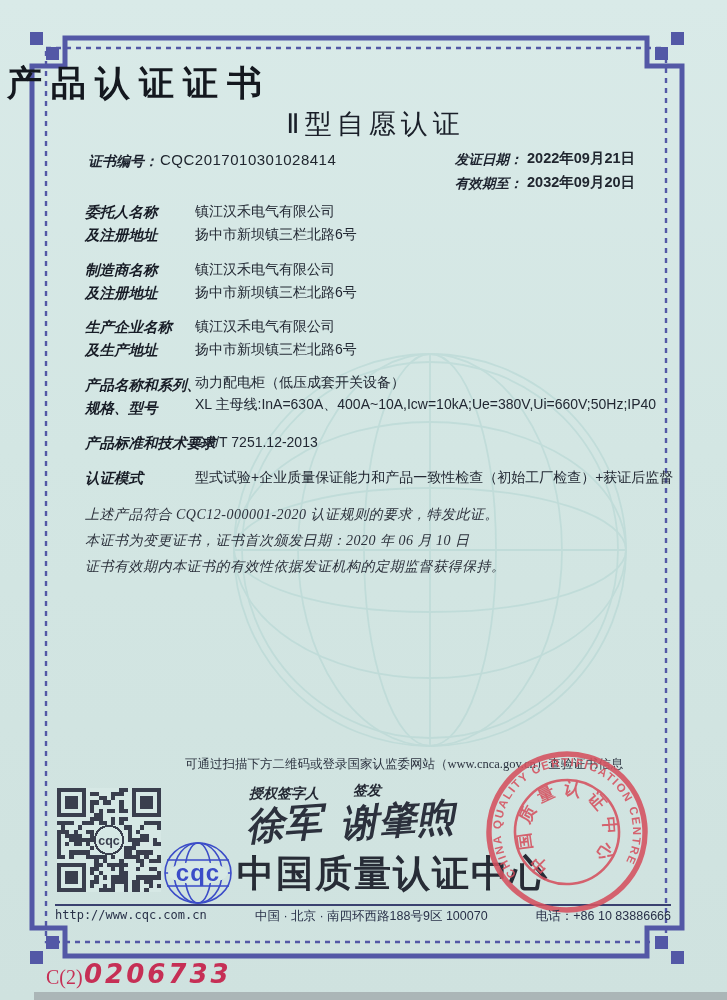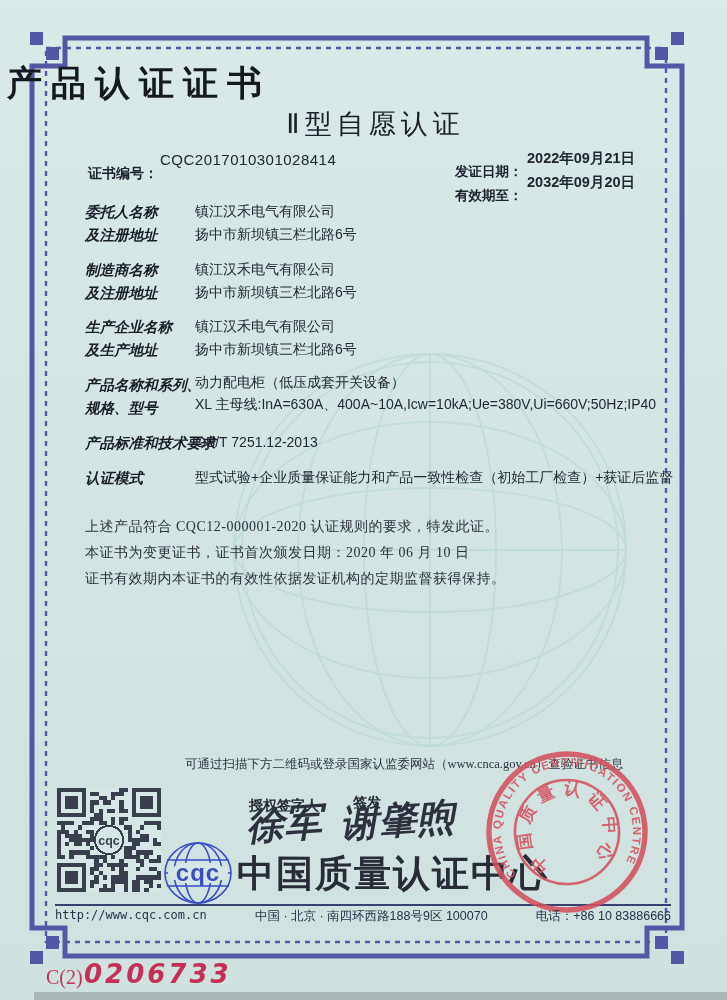--- a/index.html
+++ b/index.html
@@ -7,21 +7,21 @@
     position:relative;width:727px;height:1000px;overflow:hidden;
     background:linear-gradient(180deg,#d9eae8 0%,#d3e6e3 45%,#cfe2df 100%);
     font-family:"Liberation Sans",sans-serif;color:#1c222e;
   }
   .abs{position:absolute;white-space:nowrap;}
   .deco-svg{position:absolute;left:0;top:0;}
   .title{left:0;top:60px;width:727px;text-align:left;font-size:35px;font-weight:bold;
          letter-spacing:9px;color:#14181f;margin-left:7px;}
   .subtitle{left:0;top:106px;width:727px;text-align:center;font-size:27px;font-weight:500;
             letter-spacing:5px;color:#1a1f29;padding-left:12px;}
-  .kaiti{font-family:"Liberation Serif",serif;margin-top:12px;}
+  .kaiti{font-family:"Liberation Serif",serif;font-style:italic;}
   .certno-label{left:88px;top:153px;font-size:14px;font-weight:bold;}
   .certno-value{left:160px;top:151px;font-size:15px;letter-spacing:.5px;color:#20262f;}
   .date-label{font-size:13.5px;font-weight:bold;}
   .date-value{font-size:14.5px;font-weight:600;color:#20262f;}
   .f-label{font-size:14.5px;font-weight:bold;color:#171c26;font-style:italic;}
   .f-value{font-size:14px;color:#222833;}
   .statement{font-size:14px;color:#2b303b;letter-spacing:.5px;}
   .verify-note{left:185px;top:756px;font-size:12.5px;color:#2c3340;font-family:Liberation Serif, serif;}
   .sig-label{font-size:14px;font-weight:600;color:#232833;}
   .sig-name{font-family:"Liberation Serif",serif;font-style:italic;font-weight:700;

